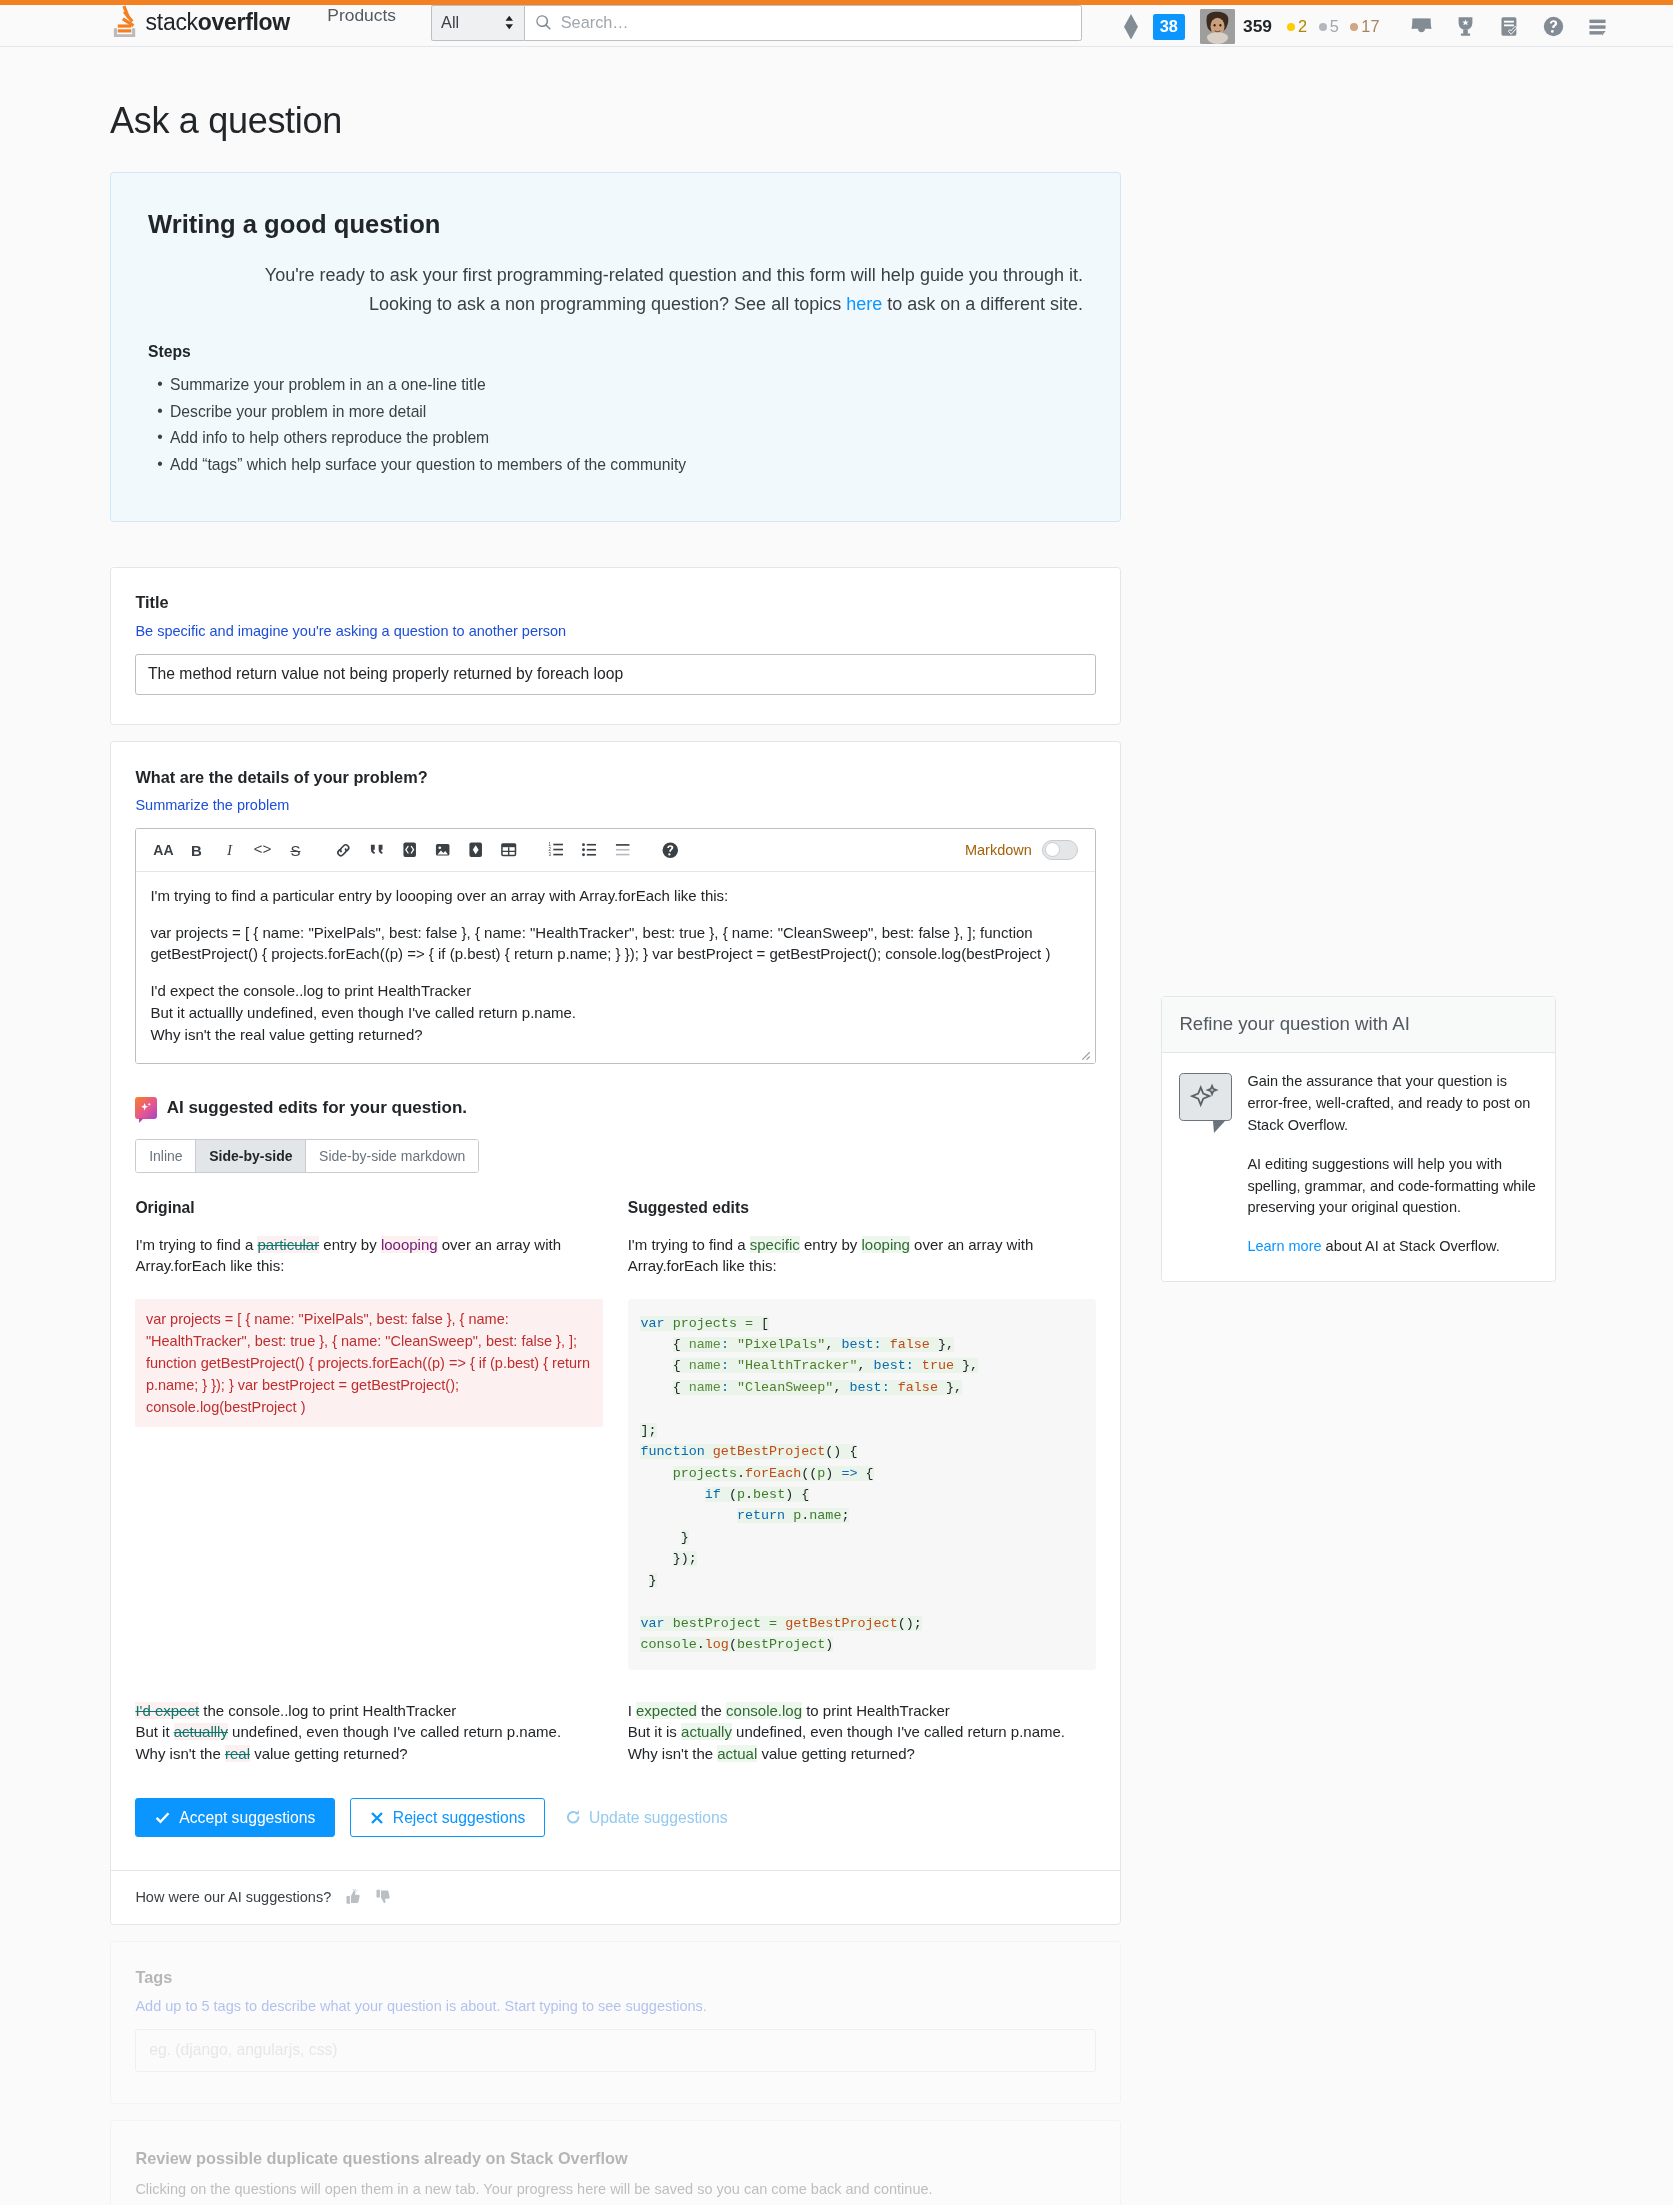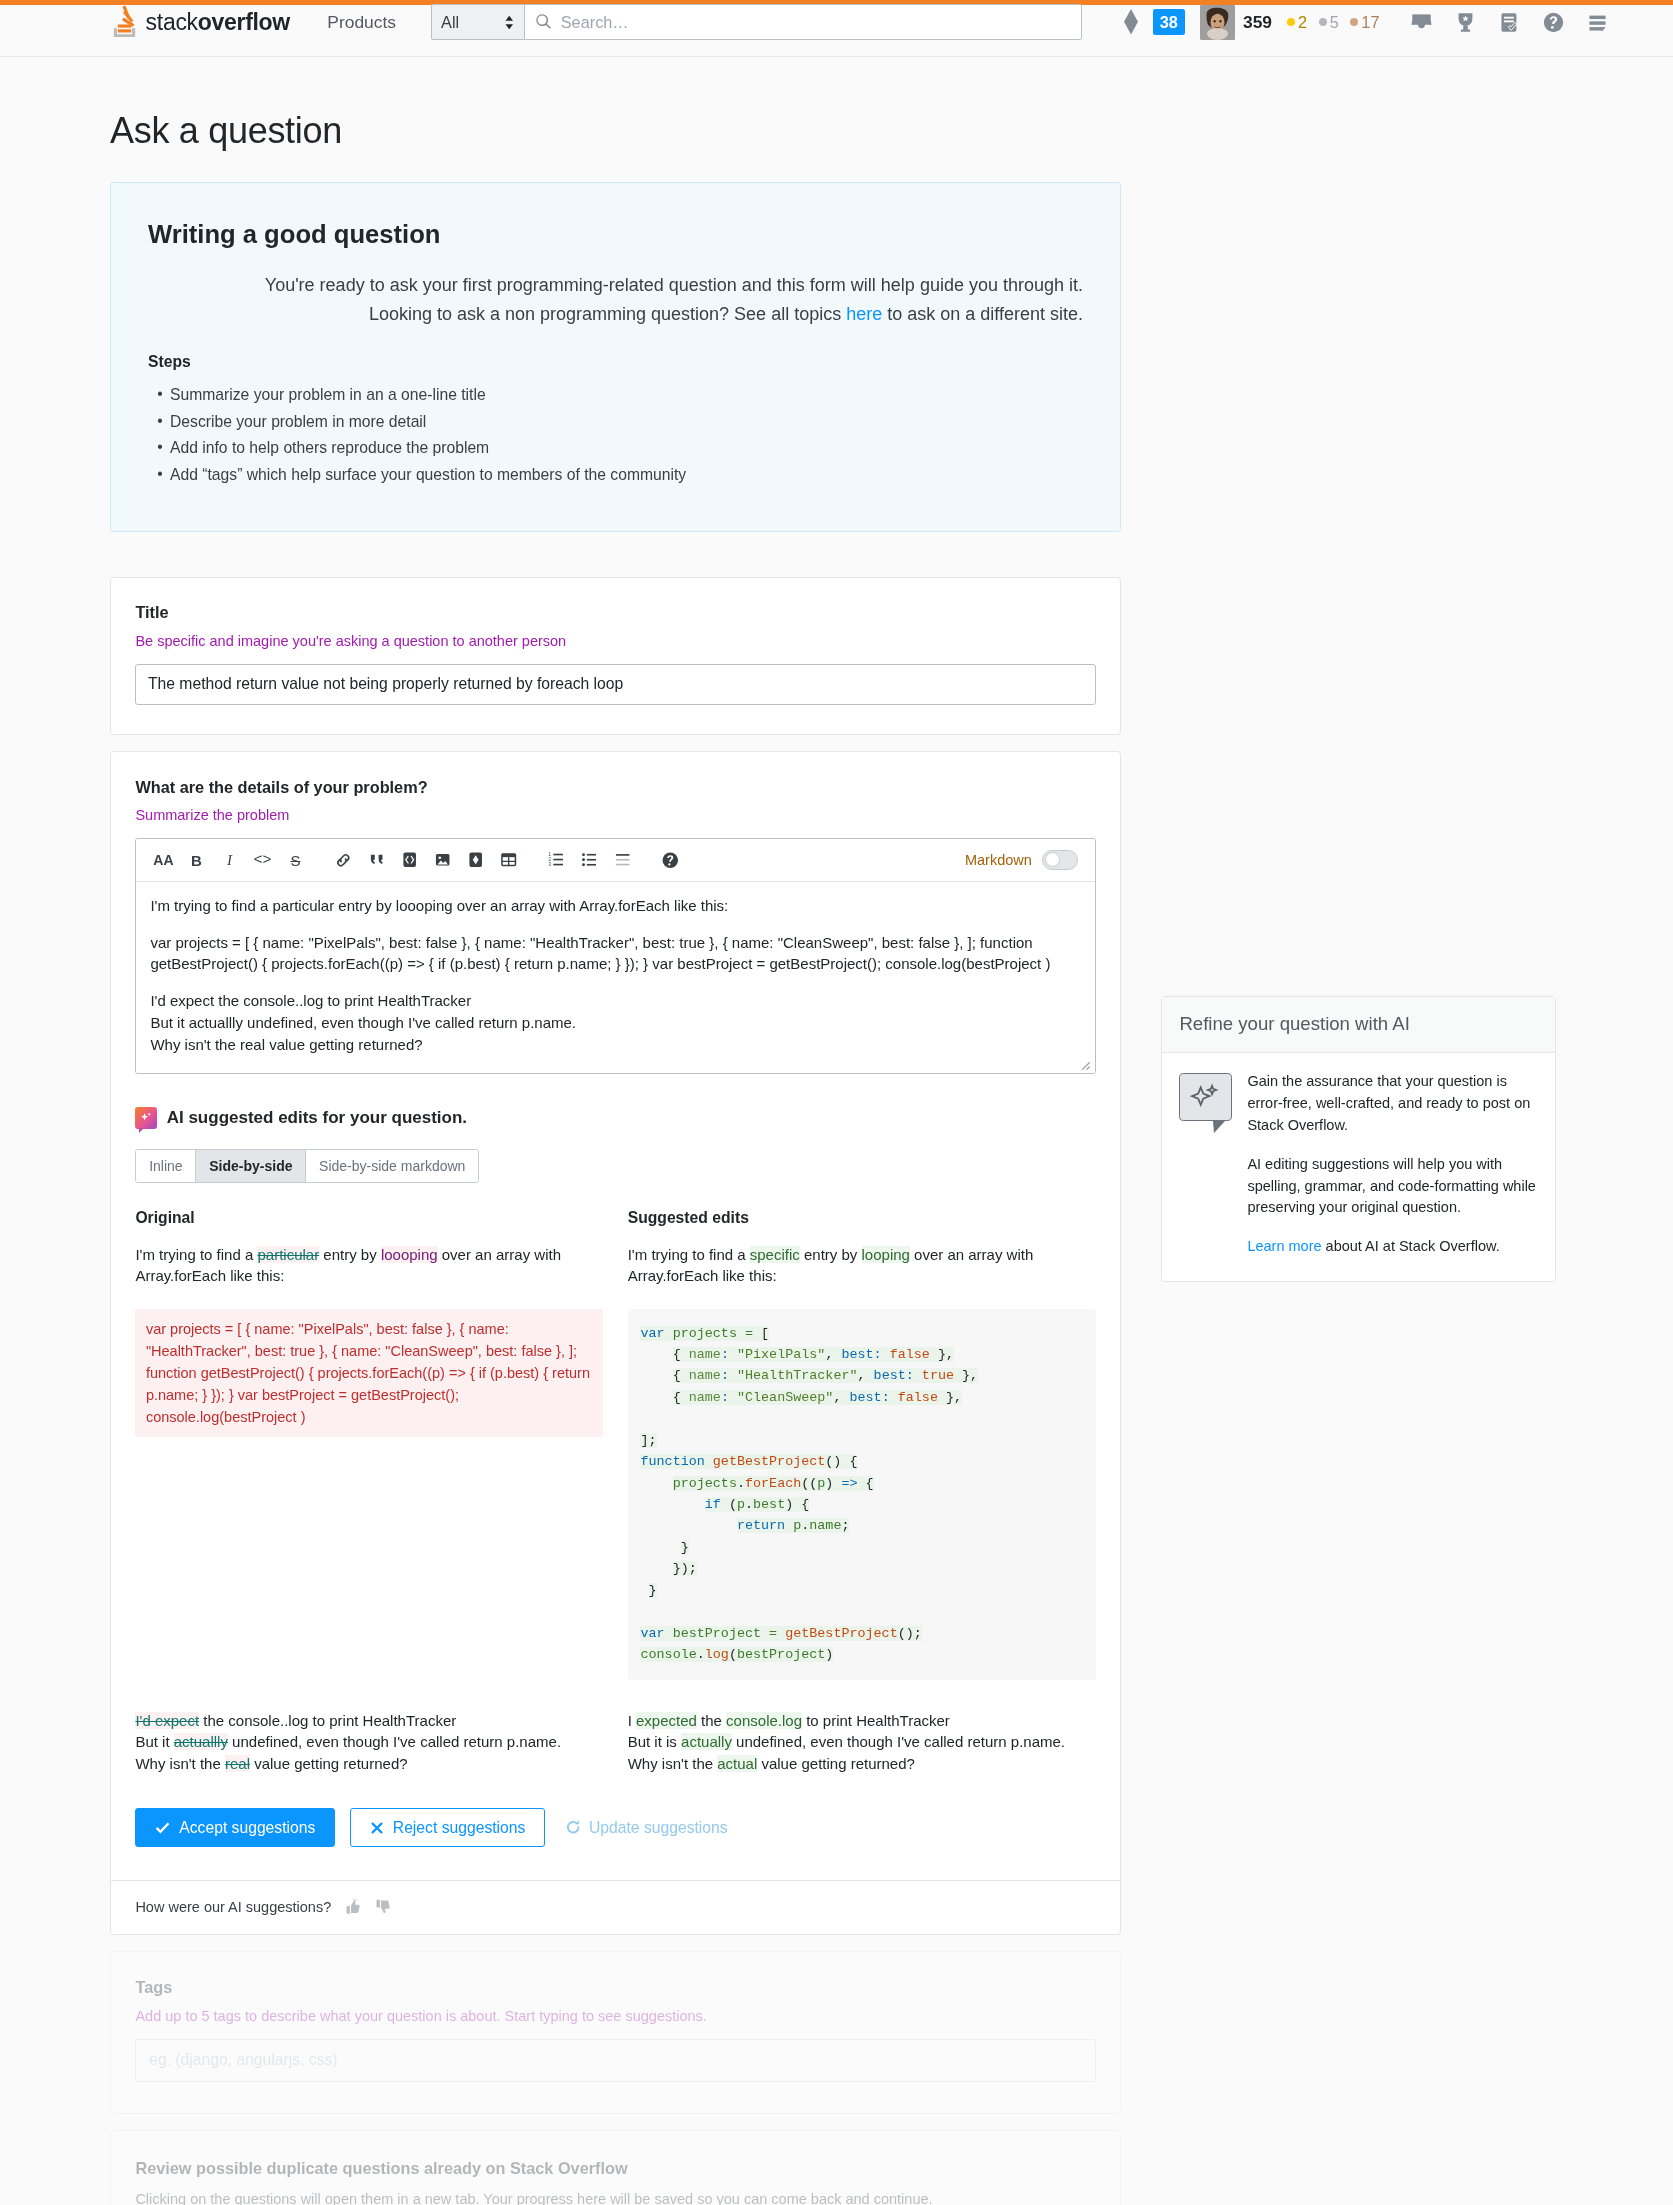--- a/index.html
+++ b/index.html
@@ -7,25 +7,25 @@
     width: 1673px;
     background: #fafafa;
     font-family: "Liberation Sans", sans-serif;
     color: #232629;
   }
   body { min-height: 2205px; position: relative; }
 
   
   .topbar-accent { height: 4.6px; background: #f48024; }
   .topbar {
-    height: 52px;
+    height: 42px;
     background: #fafafb;
     border-bottom: 0.6px solid #e3e6e8;
     display: flex;
-    align-items: center;
+    align-items: flex-start;
     padding: 0 0 16px 110px;
     gap: 0;
   }
   .so-logo { display: flex; align-items: center; gap: 0; margin-right: 20px; }
   .so-logo-mark { width: 31px; height: 35px; position: relative; margin-right: 4.6px; }
   .so-logo-text { font-size: 23px; color: #222426; letter-spacing: -0.3px; white-space: nowrap; }
   .so-logo-text b { font-weight: bold; }
   .nav-products {
     font-size: 17.4px; color: #525960; padding: 0 17.4px; white-space: nowrap;
   }
@@ -89,21 +89,21 @@
     content: "•"; position: absolute; left: 9.3px; top: 3.5px; color: #3b4045;
   }
 
   
   .card {
     background: #fff; border: 0.6px solid #e3e6e8; border-radius: 3.5px;
     width: 1011px; margin-bottom: 16.3px; padding: 25.6px 24.4px 27px;
   }
   .card.flush { padding-bottom: 0; }
   .lbl-head { font-size: 16.3px; font-weight: bold; color: #232629; margin-bottom: 10.5px; }
-  .lbl-sub { font-size: 14.5px; color: #a21caf; margin-bottom: 15px; }
+  .lbl-sub { font-size: 14.5px; color: #1d4ed8; margin-bottom: 15px; }
   .txt-input {
     width: 100%; height: 41px; border: 0.6px solid #babfc4; border-radius: 2.9px;
     font-size: 15.7px; padding: 0 11.6px; color: #232629; font-family: "Liberation Sans", sans-serif;
     background: #fff;
   }
 
   
   .editor-frame { border: 0.6px solid #babfc4; border-radius: 2.9px; overflow: hidden; }
   .editor-toolbar {
     height: 43px; background: #fff; border-bottom: 0.6px solid #e3e6e8;

